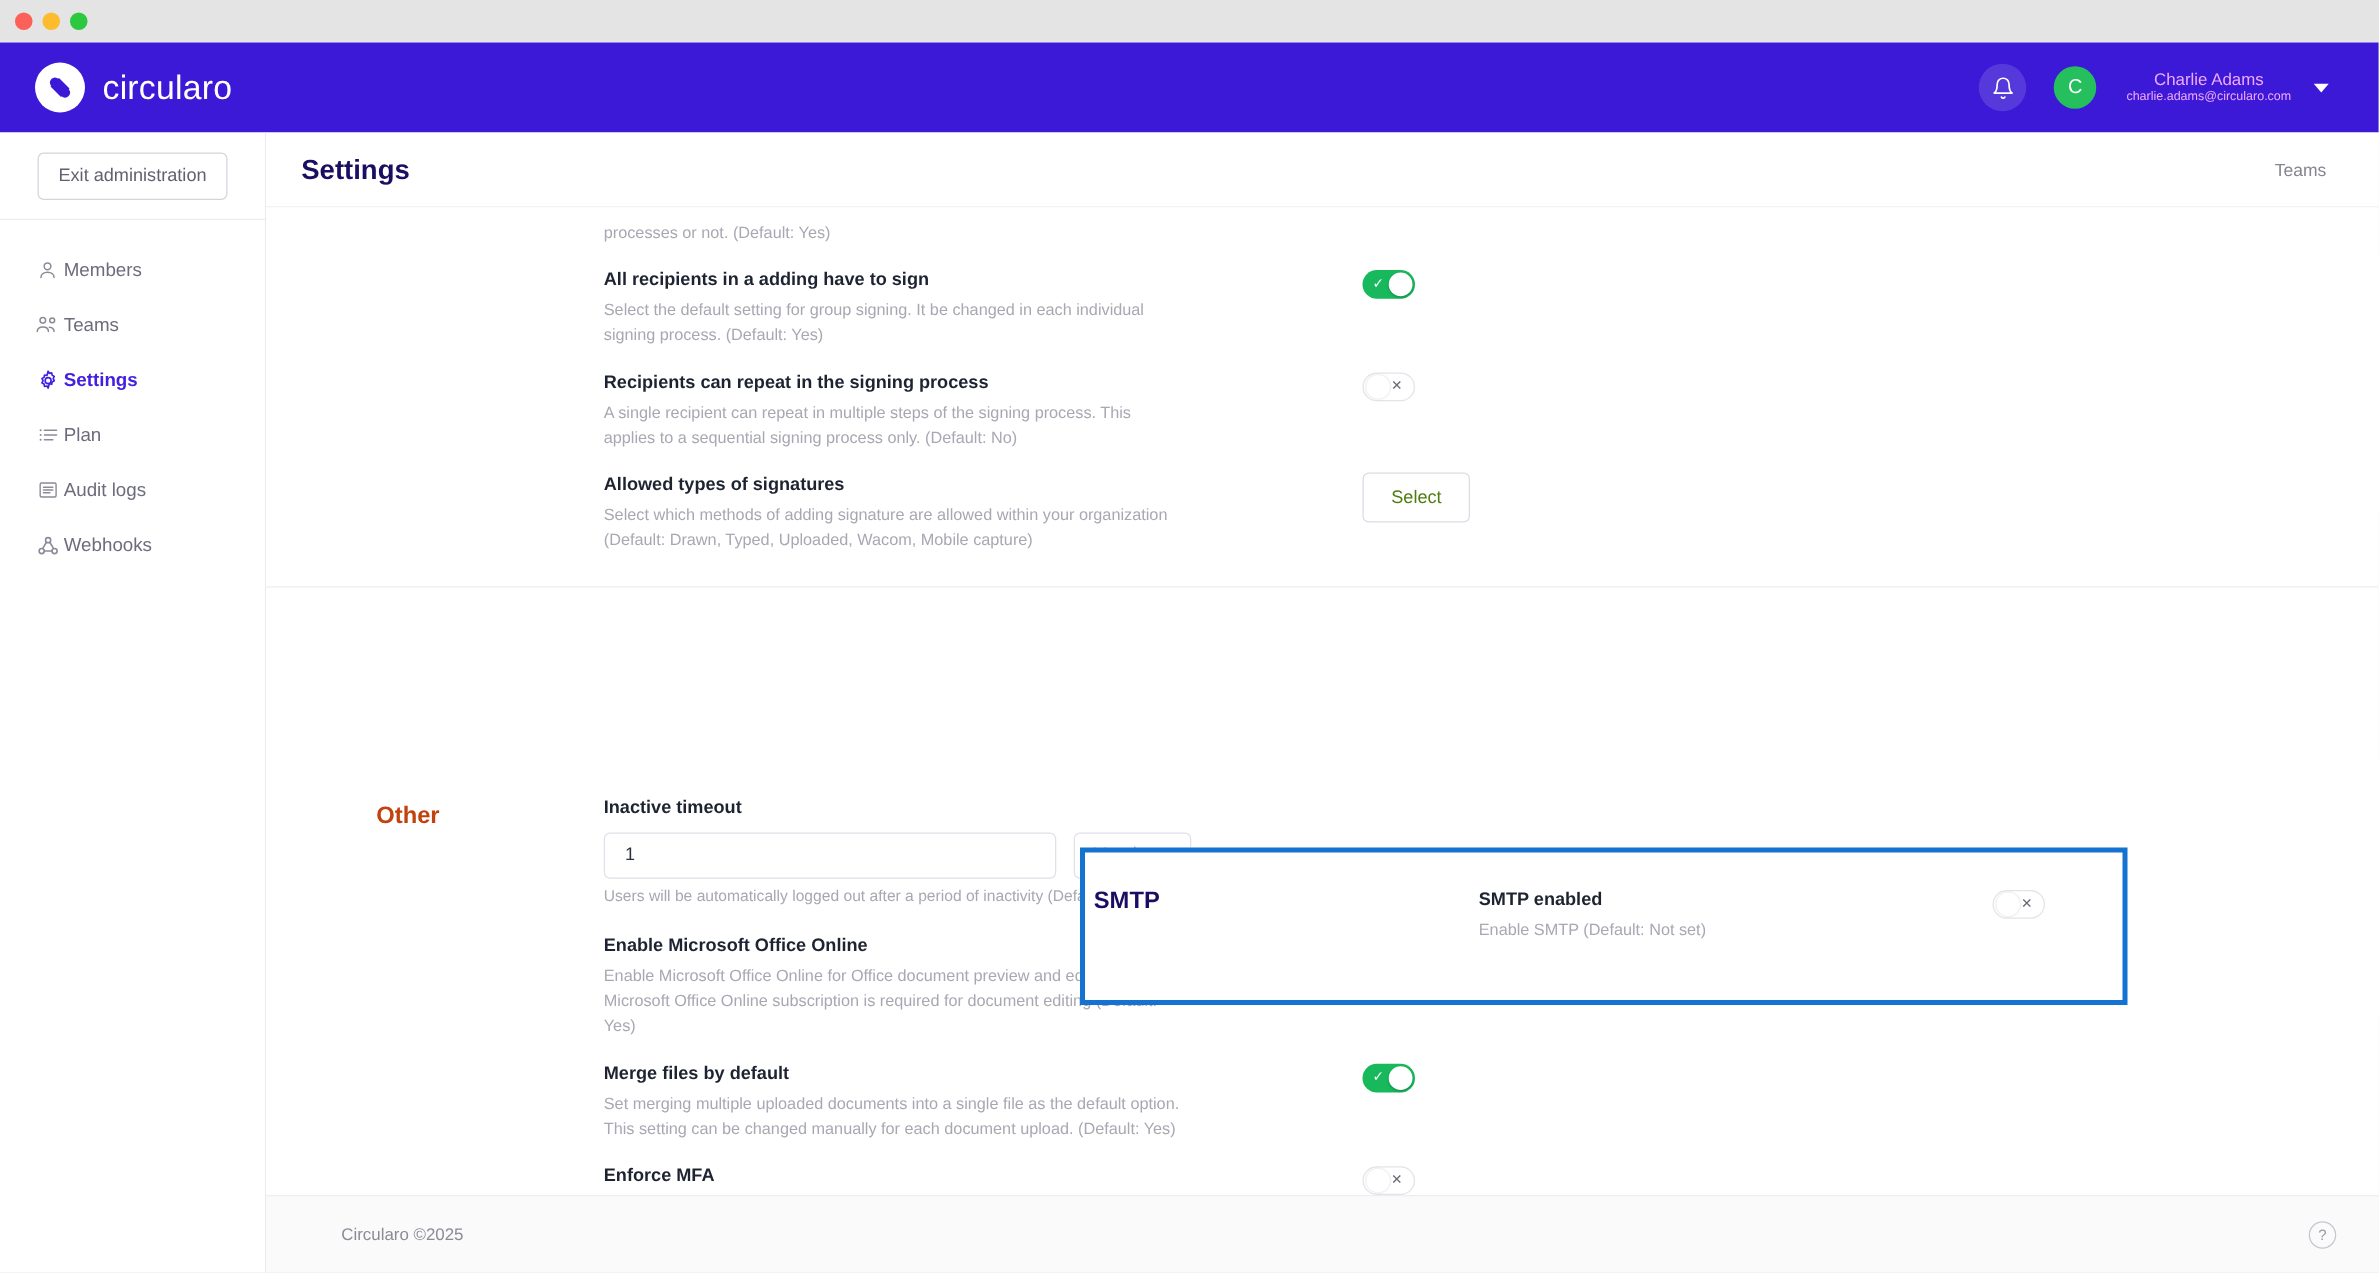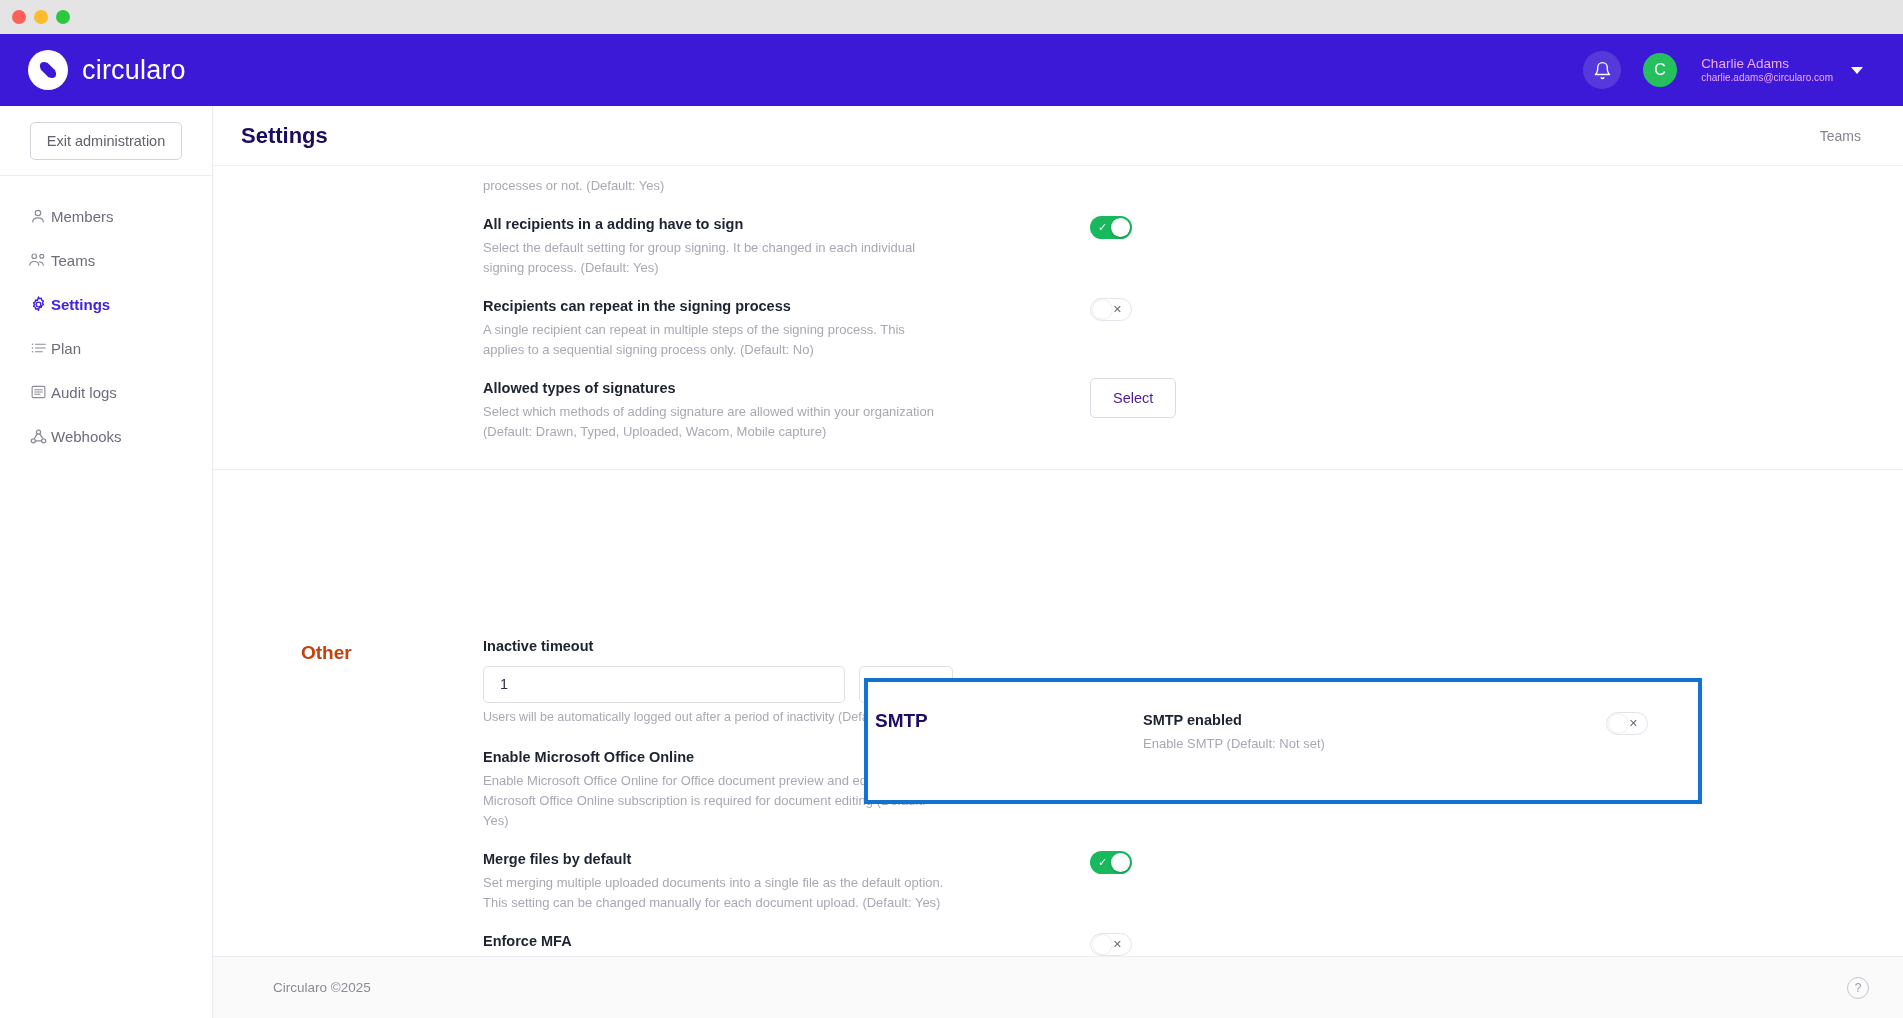--- a/index.html
+++ b/index.html
@@ -24,21 +24,21 @@
   .dot-min   { background: #fcbc2d; }
   .dot-max   { background: #2bc840; }
 
   
   #app { height: 984px; background: #fff; display: flex; flex-direction: column; }
 
   
   #topbar {
     height: 72px; background: #3b19d6;
     display: flex; align-items: center; justify-content: space-between;
-    padding: 0 40px 0 28px; flex: 0 0 72px;
+    padding: 0 40px 0 28px; flex: 0 0 72px; text-align: center;
   }
   #brand { display: flex; align-items: center; gap: 14px; }
   .brand-mark {
     width: 40px; height: 40px; border-radius: 50%; background: #fff;
     display: flex; align-items: center; justify-content: center;
   }
   .brand-text { color: #fff; font-size: 27px; letter-spacing: .2px; }
 
   #topbar-right { display: flex; align-items: center; gap: 22px; }
   #bell-btn {
@@ -122,31 +122,31 @@
   .toggle.off { background: #fff; border: 1px solid #e3e3ea; justify-content: flex-start; }
   .knob { width: 19px; height: 19px; border-radius: 50%; background: #fff; margin: 0 2px;
           box-shadow: 0 1px 2px rgba(0,0,0,.25); }
   .toggle.off .knob { background: #fff; box-shadow: 0 0 2px rgba(0,0,0,.18); }
   .tgl-glyph { position: absolute; font-size: 11px; line-height: 1; }
   .toggle.on  .tgl-glyph { left: 8px;  color: #fff; }
   .toggle.off .tgl-glyph { right: 9px; color: #6b6b78; }
 
   .ghost-btn {
     border: 1px solid #dcdce4; background: #fff; border-radius: 5px;
-    padding: 11px 22px; font-size: 14.5px; color: #4c1d95;
+    padding: 11px 22px; font-size: 14.5px; color: #4d7c0f;
     font-family: "Liberation Sans", sans-serif;
   }
 
   
   #smtp-highlight {
     position: absolute;
     left: 651px; top: 512px; width: 838px; height: 126px;
     border: 4px solid #1473d1; background: #fff; z-index: 3;
   }
-  #smtp-highlight .inner { padding: 28px 0 0 0; display: flex; }
+  #smtp-highlight .inner { padding: 28px 12px 0 0; display: flex; gap: 40px; }
   #smtp-highlight .hl-label {
     width: 275px; flex: 0 0 275px; padding-left: 7px;
     font-size: 19px; font-weight: bold; color: #1a0e63;
   }
 
   
   .timeout-row { display: flex; gap: 14px; align-items: center; padding-top: 8px; }
   .timeout-input {
     width: 362px; height: 37px; border: 1px solid #e0e0e8; border-radius: 5px;
     font-size: 14.5px; color: #2b3140; padding: 0 16px;

